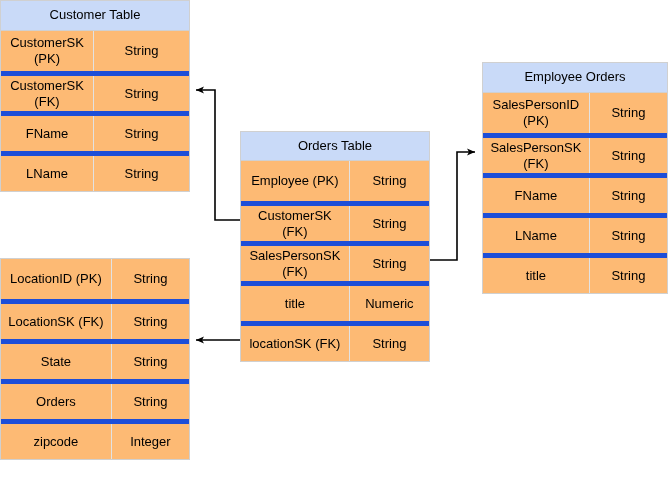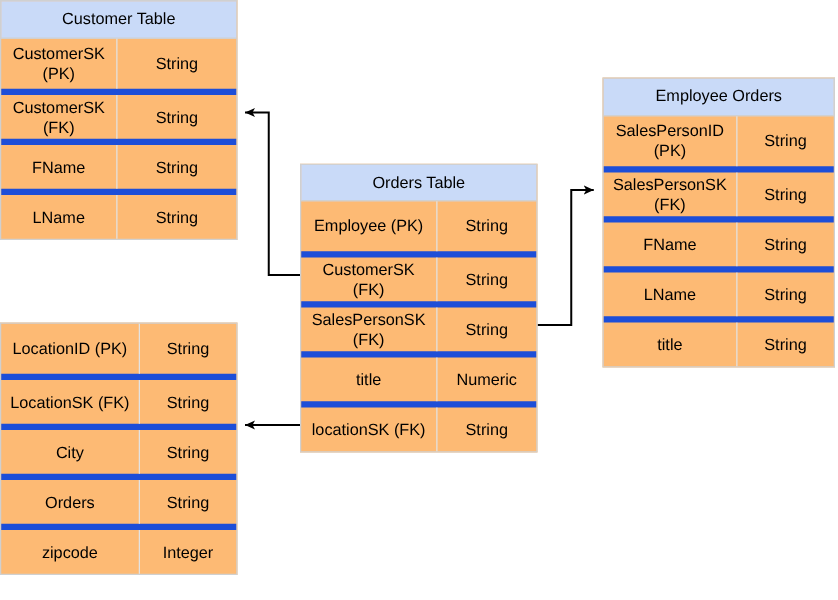--- a/index.html
+++ b/index.html
@@ -103,21 +103,21 @@
   <div class="er-table" id="tbl-location" style="left: 0px; top: 258px; width: 190px;">
       <div class="tbl-row first" style="height: 40px;">
         <div class="cell name" style="width: 112px;">LocationID (PK)</div>
         <div class="cell type" style="width: 78px;">String</div>
       </div>
       <div class="tbl-row" style="height: 40px;">
         <div class="cell name" style="width: 112px;">LocationSK (FK)</div>
         <div class="cell type" style="width: 78px;">String</div>
       </div>
       <div class="tbl-row" style="height: 40px;">
-        <div class="cell name" style="width: 112px;">City</div>
+        <div class="cell name" style="width: 112px;">State</div>
         <div class="cell type" style="width: 78px;">String</div>
       </div>
       <div class="tbl-row" style="height: 40px;">
         <div class="cell name" style="width: 112px;">Orders</div>
         <div class="cell type" style="width: 78px;">String</div>
       </div>
       <div class="tbl-row" style="height: 40px;">
         <div class="cell name" style="width: 112px;">zipcode</div>
         <div class="cell type" style="width: 78px;">Integer</div>
       </div>

